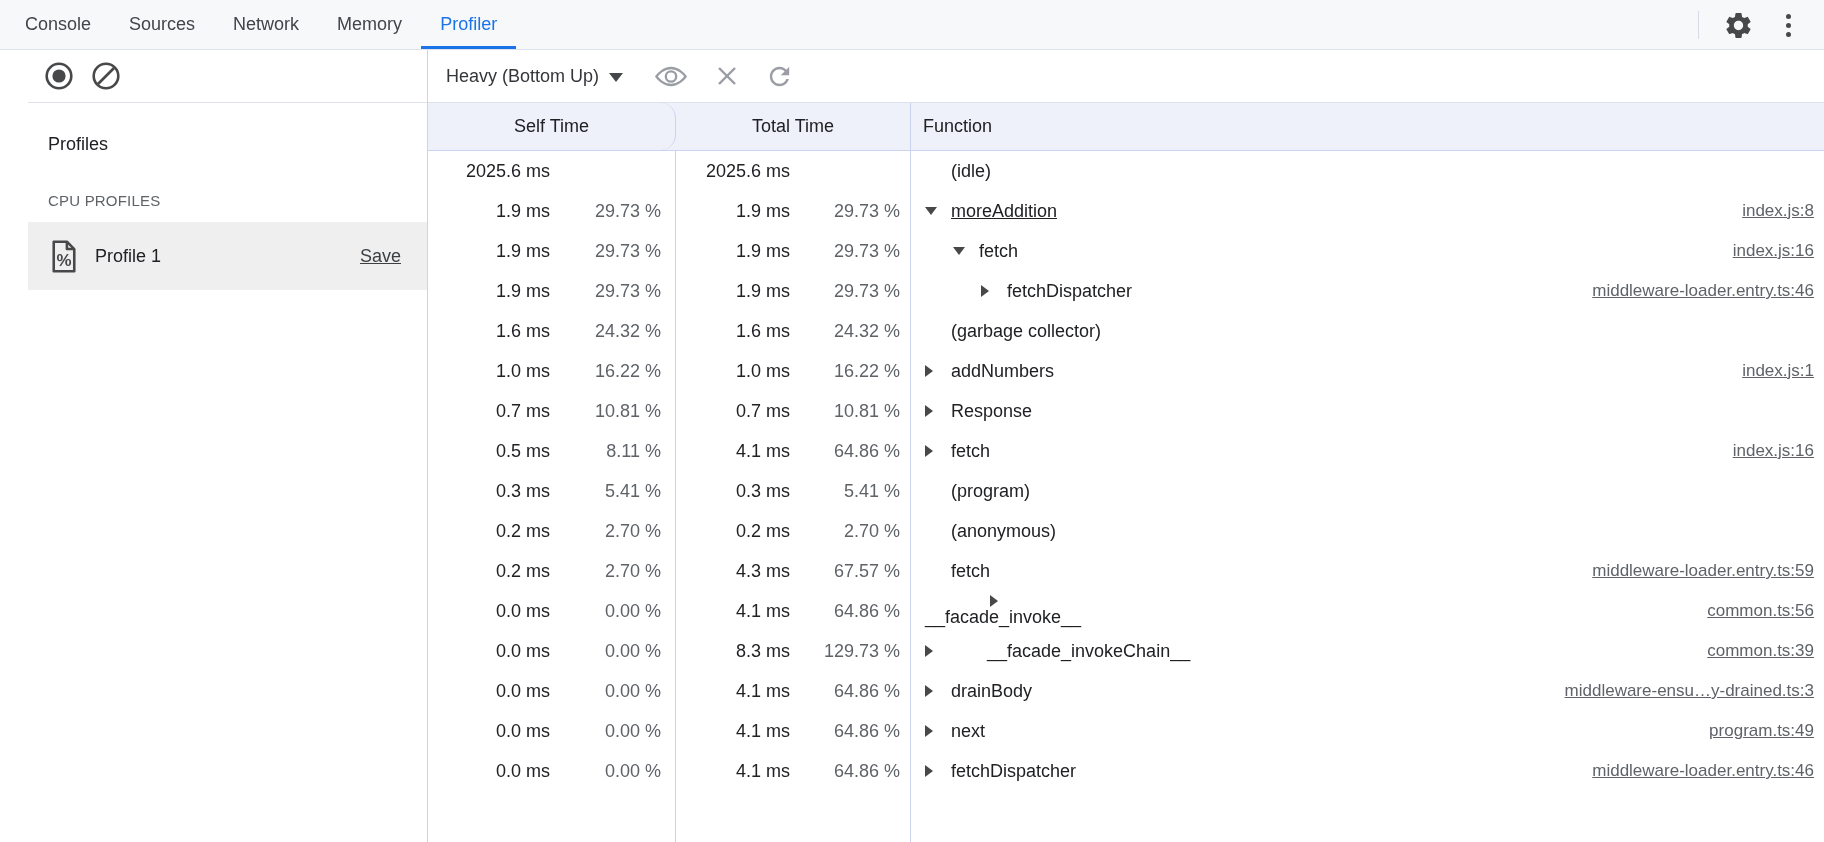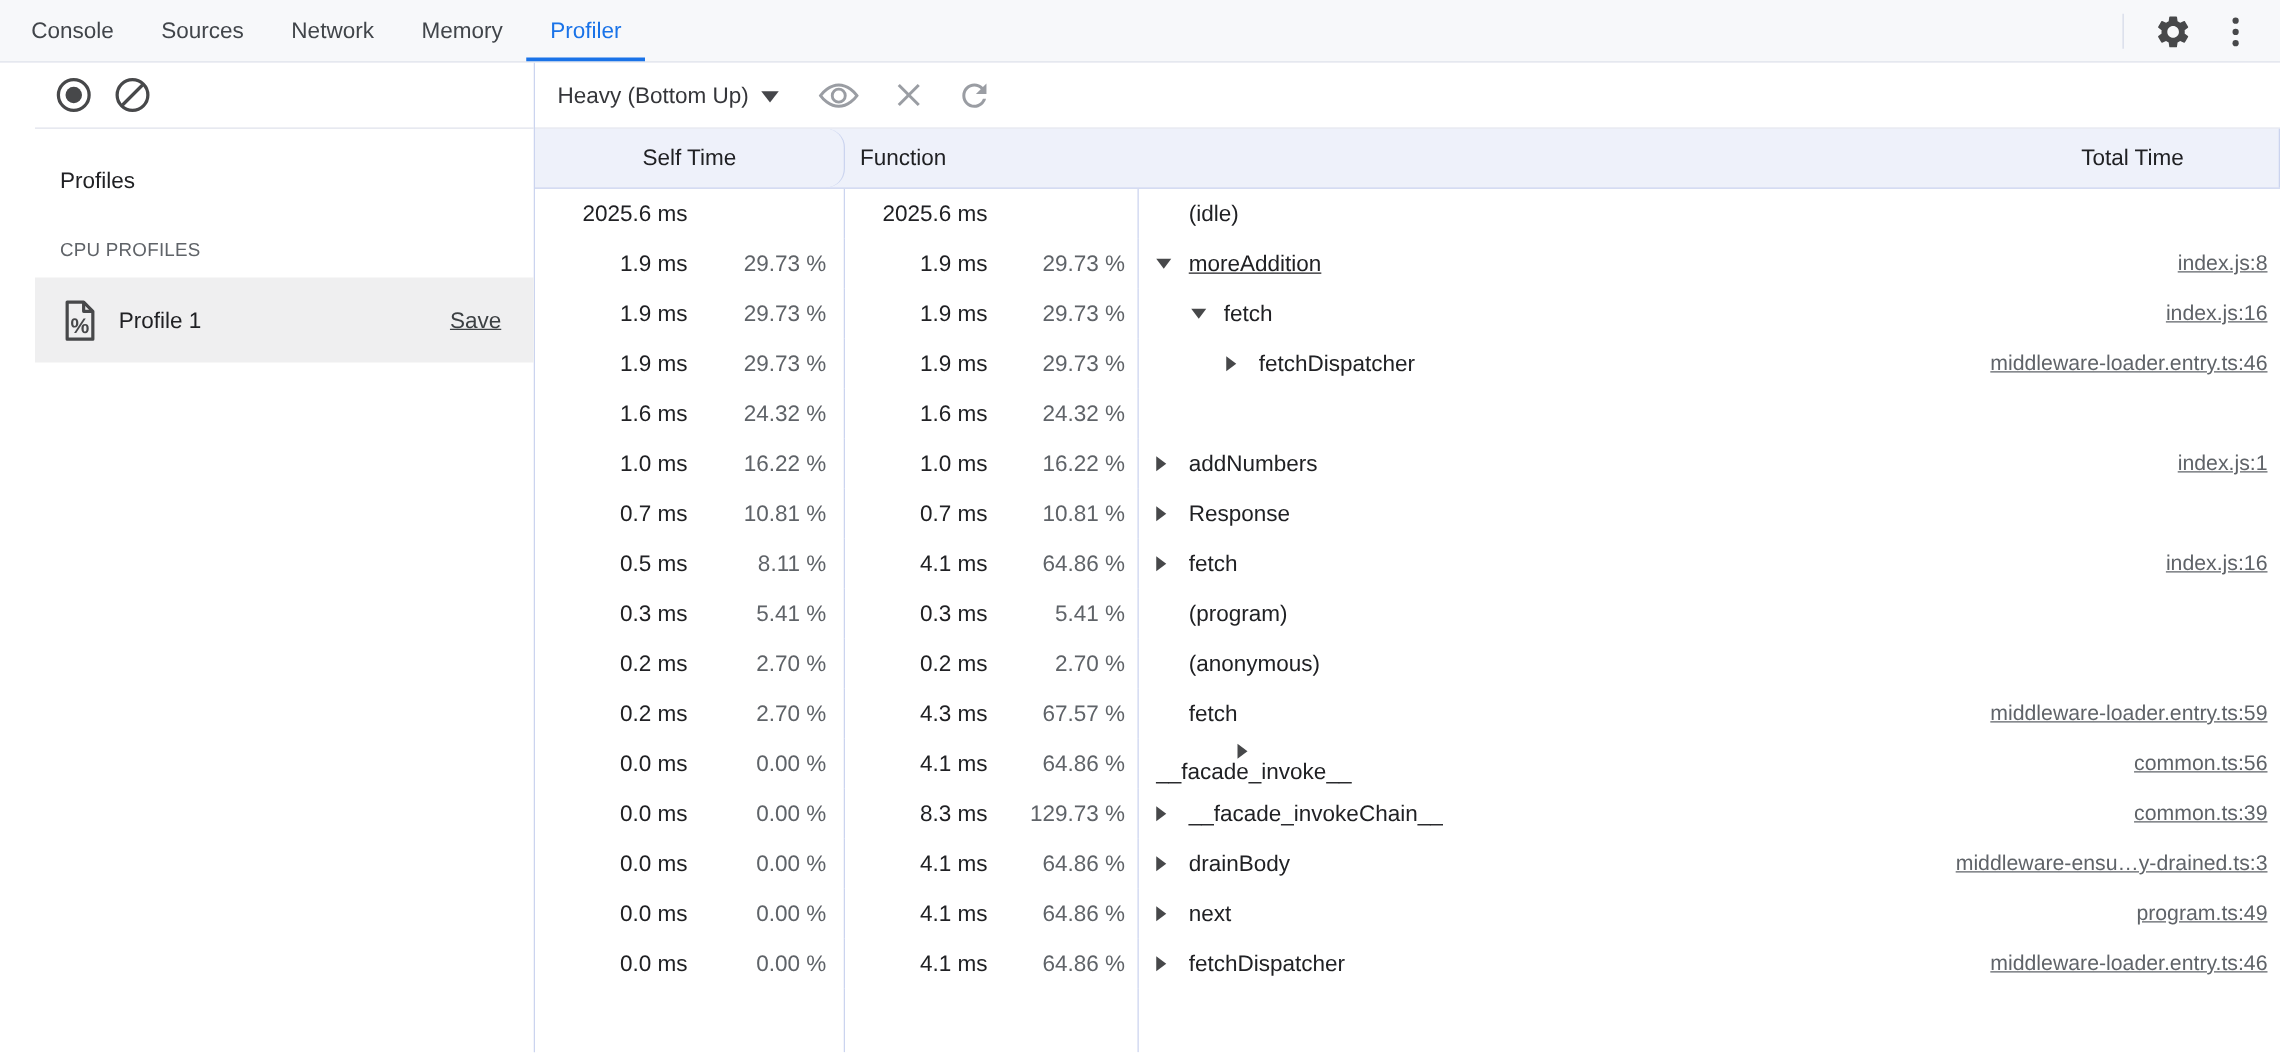--- a/index.html
+++ b/index.html
@@ -169,22 +169,22 @@
         <button class="icon-btn">
           <svg width="29" height="29" viewBox="0 0 24 24" fill="#9a9da3">
             <path d="M17.65,6.35C16.2,4.9,14.21,4,12,4c-4.42,0-7.99,3.58-7.99,8s3.57,8,7.99,8c3.73,0,6.84-2.55,7.73-6h-2.08 c-0.82,2.33-3.04,4-5.65,4c-3.31,0-6-2.69-6-6s2.69-6,6-6c1.66,0,3.14,0.69,4.22,1.78L13,11h7V4L17.65,6.35z"></path>
           </svg>
         </button>
       </div>
     </div>
 
     <div class="grid-header">
       <div class="h-cell h-self">Self Time</div>
+      <div class="h-cell h-total">Total Time</div>
       <div class="h-cell h-fn">Function</div>
-      <div class="h-cell h-total">Total Time</div>
     </div>
 
     <div class="grid-body" id="grid-rows">
         <div class="row">
           <div class="cell-time cell-self">
             <div class="ms">2025.6 ms</div>
             <div class="pct"></div>
           </div>
           <div class="cell-time cell-total">
             <div class="ms">2025.6 ms</div>
@@ -255,20 +255,25 @@
         </div>
         <div class="row">
           <div class="cell-time cell-self">
             <div class="ms">1.6 ms</div>
             <div class="pct">24.32 %</div>
           </div>
           <div class="cell-time cell-total">
             <div class="ms">1.6 ms</div>
             <div class="pct">24.32 %</div>
           </div>
+          <div class="cell-fn">
+            <div class="fn-wrap" style="padding-left: 40px;">
+              <div class="fn-name">(garbage collector)</div>
+            </div>
+          </div>
         </div>
         <div class="row">
           <div class="cell-time cell-self">
             <div class="ms">1.0 ms</div>
             <div class="pct">16.22 %</div>
           </div>
           <div class="cell-time cell-total">
             <div class="ms">1.0 ms</div>
             <div class="pct">16.22 %</div>
           </div>
@@ -387,21 +392,21 @@
         <div class="row">
           <div class="cell-time cell-self">
             <div class="ms">0.0 ms</div>
             <div class="pct">0.00 %</div>
           </div>
           <div class="cell-time cell-total">
             <div class="ms">8.3 ms</div>
             <div class="pct">129.73 %</div>
           </div>
           <div class="cell-fn">
-            <div class="fn-wrap" style="padding-left: 14px;">
+            <div class="fn-wrap" style="padding-left: 14px; gap: 36px;">
               <div class="arrow">
                 <div class="tri-right"></div>
               </div>
               <div class="fn-name">__facade_invokeChain__</div>
             </div>
             <a class="src-link">common.ts:39</a>
           </div>
         </div>
         <div class="row">
           <div class="cell-time cell-self">

